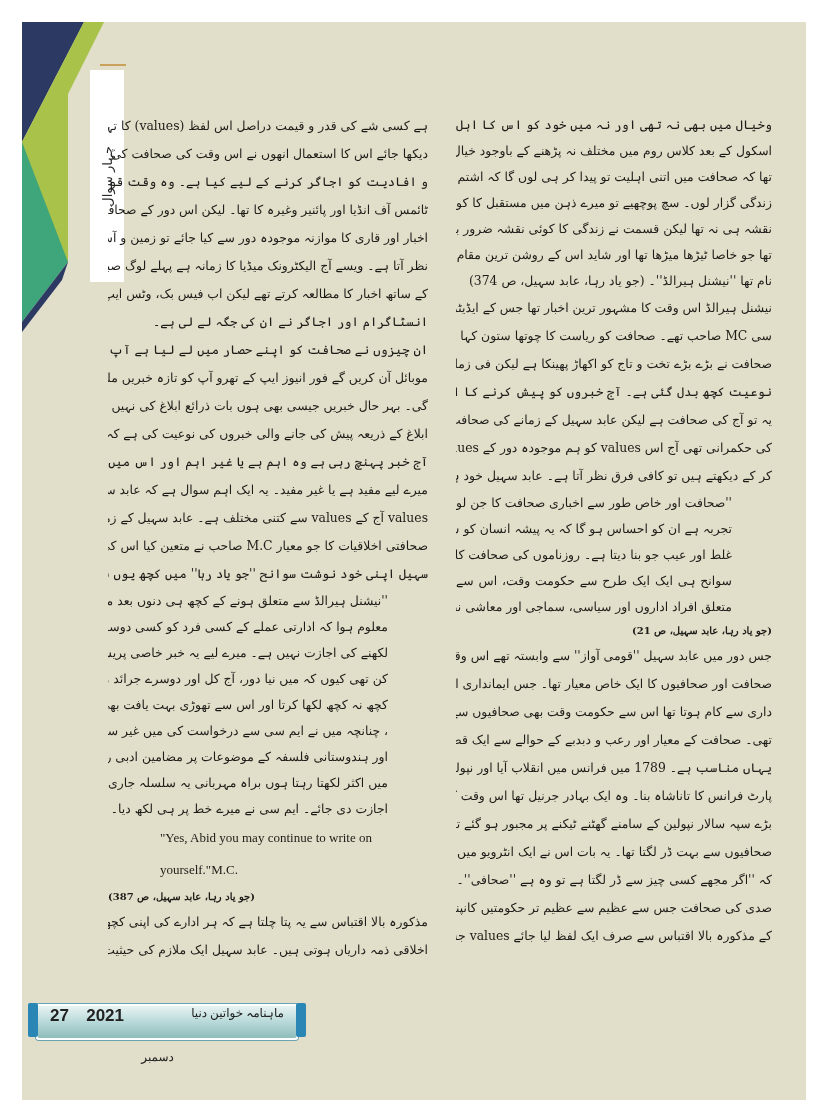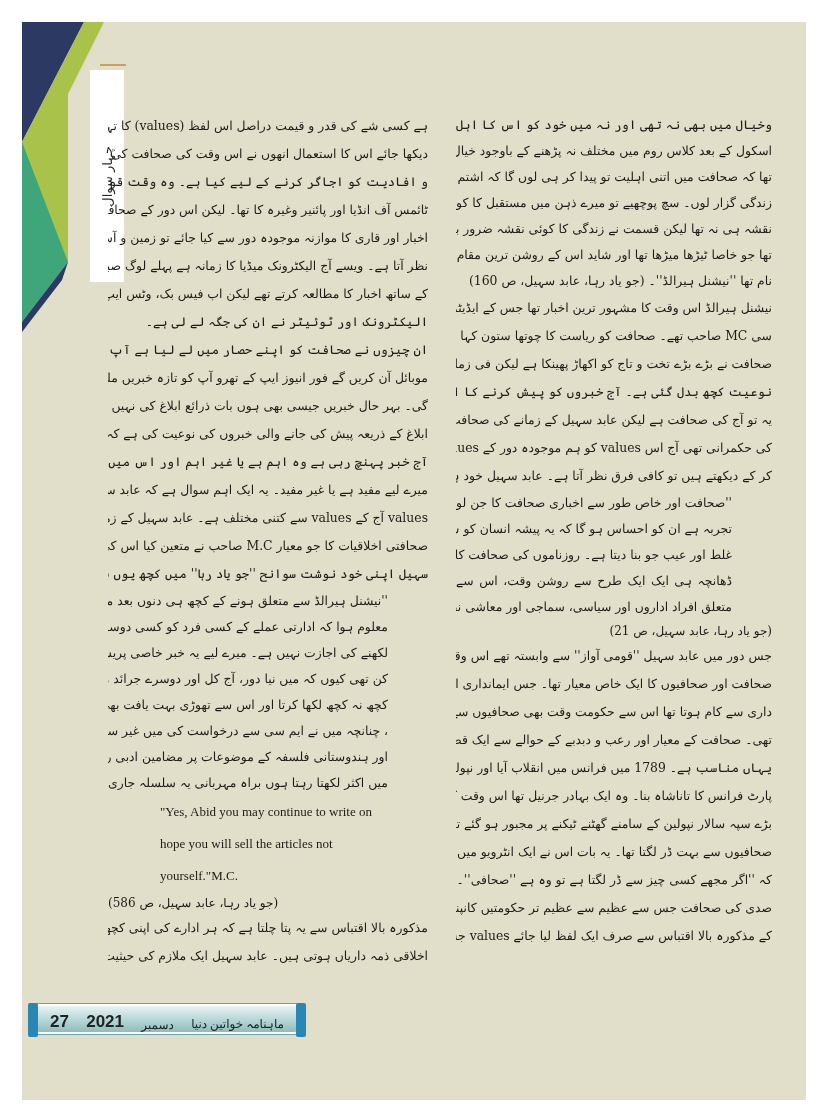--- a/index.html
+++ b/index.html
@@ -28,36 +28,36 @@
   .col-right { left: 434px; top: 90px; width: 316px; }
   .col-left { left: 86px; top: 90px; width: 320px; }
   .line { display: block; height: 28px; line-height: 28px; white-space: nowrap; overflow: hidden; text-align-last: justify; }
   .tight .line { height: 26px; line-height: 26px; }
   .quote .line { padding-right: 40px; }
   .quote-en {
     direction: ltr; text-align: left; font-family: "Liberation Serif", serif; font-size: 13px;
     padding-left: 52px;
   }
   .quote-en .line { text-align-last: auto; height: 32px; line-height: 32px; }
-  .cite { font-size: 12px; height: 22px !important; line-height: 22px !important; text-align-last: auto !important; }
+  .cite { font-size: 10px; height: 22px !important; line-height: 22px !important; text-align-last: auto !important; font-weight: bold; }
   .footer {
-    position: absolute; left: 14px; top: 982px; width: 262px; height: 30px;
+    position: absolute; left: 14px; top: 982px; width: 262px; height: 36px;
     background: linear-gradient(180deg, #e9f3f3 0%, #b8d9d9 50%, #8fbcbc 100%);
     border: 2px solid #ffffff; border-radius: 3px; box-shadow: 0 0 0 1px #6aa3b0;
-    display: flex; align-items: flex-end; justify-content: space-between; padding: 0 12px; box-sizing: border-box;
+    display: flex; align-items: flex-start; justify-content: space-between; padding: 0 12px; box-sizing: border-box;
   }
   .footer::before, .footer::after {
     content: ""; position: absolute; top: -3px; width: 10px; height: 34px; background: #2a87b5; border-radius: 2px;
   }
   .footer::before { left: -10px; }
   .footer::after { right: -10px; }
   .pg { font-family: "Liberation Sans", sans-serif; font-weight: bold; font-size: 17px; color: #222; }
   .yr { font-family: "Liberation Sans", sans-serif; font-weight: bold; font-size: 17px; color: #222; }
   .mag { font-family: Liberation Serif, serif; font-size: 12px; color: #222; direction: rtl; }
-  .month { font-family: "DejaVu Serif", serif; font-size: 12px; color: #222; }
+  .month { font-family: "DejaVu Serif", serif; font-size: 12px; color: #222; margin-top: 44px; }
 </style>
 </head>
 <body>
 
 <div class="page">
 
   <svg class="deco" viewBox="0 0 90 310" preserveAspectRatio="none">
     <polygon points="0,0 62,0 0,120" fill="#2c3a63"></polygon>
     <polygon points="62,0 82,0 12,140 0,150 0,120" fill="#a8c24a"></polygon>
     <polygon points="0,150 46,60 46,240 0,290" fill="#a8c24a"></polygon>
@@ -70,36 +70,36 @@
   </div>
 
   <div class="col col-right">
     <div class="tight">
       <span class="line">وخیال میں بھی نہ تھی اور نہ میں خود کو اس کا اہل ہی سمجھتا۔ ہائی</span>
       <span class="line">اسکول کے بعد کلاس روم میں مختلف نہ پڑھنے کے باوجود خیال</span>
       <span class="line">تھا کہ صحافت میں اتنی اہلیت تو پیدا کر ہی لوں گا کہ اشتم پشتم</span>
       <span class="line">زندگی گزار لوں۔ سچ پوچھیے تو میرے ذہن میں مستقبل کا کوئی</span>
       <span class="line">نقشہ ہی نہ تھا لیکن قسمت نے زندگی کا کوئی نقشہ ضرور بنا رکھا</span>
       <span class="line">تھا جو خاصا ٹیڑھا میڑھا تھا اور شاید اس کے روشن ترین مقام کا</span>
-      <span class="line" style="text-align-last:right">نام تھا ''نیشنل ہیرالڈ''۔ (جو یاد رہا، عابد سہیل، ص 160)</span>
+      <span class="line" style="text-align-last:right">نام تھا ''نیشنل ہیرالڈ''۔ (جو یاد رہا، عابد سہیل، ص 374)</span>
     </div>
     <div>
       <span class="line">نیشنل ہیرالڈ اس وقت کا مشہور ترین اخبار تھا جس کے ایڈیٹر ایم</span>
       <span class="line">سی MC صاحب تھے۔ صحافت کو ریاست کا چوتھا ستون کہا جاتا ہے اور اسی</span>
       <span class="line">صحافت نے بڑے بڑے تخت و تاج کو اکھاڑ پھینکا ہے لیکن فی زمانہ اس کی</span>
       <span class="line">نوعیت کچھ بدل گئی ہے۔ آج خبروں کو پیش کرنے کا انداز مختلف ہو گیا ہے۔</span>
       <span class="line">یہ تو آج کی صحافت ہے لیکن عابد سہیل کے زمانے کی صحافت میں values</span>
       <span class="line">کی حکمرانی تھی آج اس values کو ہم موجودہ دور کے values سے موازنہ</span>
       <span class="line">کر کے دیکھتے ہیں تو کافی فرق نظر آتا ہے۔ عابد سہیل خود ہی اپنے وقت کی</span>
     </div>
     <div class="quote tight">
       <span class="line">''صحافت اور خاص طور سے اخباری صحافت کا جن لوگوں کو</span>
       <span class="line">تجربہ ہے ان کو احساس ہو گا کہ یہ پیشہ انسان کو سخت دل، بر خود</span>
       <span class="line">غلط اور عیب جو بنا دیتا ہے۔ روزناموں کی صحافت کا سارا</span>
-      <span class="line">ڈھانچہ ہی ایک ایک طرح سے روشن وقت، اس سے</span>
+      <span class="line">سوانح ہی ایک ایک طرح سے حکومت وقت، اس سے</span>
       <span class="line">متعلق افراد اداروں اور سیاسی، سماجی اور معاشی نظام میں</span>
     </div>
     <span class="line cite">(جو یاد رہا، عابد سہیل، ص 21)</span>
     <div>
       <span class="line">جس دور میں عابد سہیل ''قومی آواز'' سے وابستہ تھے اس وقت</span>
       <span class="line">صحافت اور صحافیوں کا ایک خاص معیار تھا۔ جس ایمانداری اور دیانت</span>
       <span class="line">داری سے کام ہوتا تھا اس سے حکومت وقت بھی صحافیوں سے خوف کھاتی</span>
       <span class="line">تھی۔ صحافت کے معیار اور رعب و دبدبے کے حوالے سے ایک قصے کا ذکر</span>
       <span class="line">یہاں مناسب ہے۔ 1789 میں فرانس میں انقلاب آیا اور نپولین بونا</span>
       <span class="line">پارٹ فرانس کا تاناشاہ بنا۔ وہ ایک بہادر جرنیل تھا اس وقت کے بڑے</span>
@@ -113,21 +113,21 @@
 
   <div class="col col-left">
     <div>
       <span class="line">ہے کسی شے کی قدر و قیمت دراصل اس لفظ (values) کا تہذیبی پس منظر</span>
       <span class="line">دیکھا جائے اس کا استعمال انھوں نے اس وقت کی صحافت کی اہمیت</span>
       <span class="line">و افادیت کو اجاگر کرنے کے لیے کیا ہے۔ وہ وقت قومی آواز، نیشنل ہیرالڈ،</span>
       <span class="line">ٹائمس آف انڈیا اور پائنیر وغیرہ کا تھا۔ لیکن اس دور کے صحافی، صحافت،</span>
       <span class="line">اخبار اور قاری کا موازنہ موجودہ دور سے کیا جائے تو زمین و آسمان کا فرق</span>
       <span class="line">نظر آتا ہے۔ ویسے آج الیکٹرونک میڈیا کا زمانہ ہے پہلے لوگ صبح کی چائے</span>
       <span class="line">کے ساتھ اخبار کا مطالعہ کرتے تھے لیکن اب فیس بک، وٹس ایپ،</span>
-      <span class="line" style="text-align-last:right">الیکٹرونک اور ٹوئیٹر نے ان کی جگہ لے لی ہے۔</span>
+      <span class="line" style="text-align-last:right">انسٹاگرام اور اجاگر نے ان کی جگہ لے لی ہے۔</span>
     </div>
     <div>
       <span class="line">ان چیزوں نے صحافت کو اپنے حصار میں لے لیا ہے آپ جیسے ہی</span>
       <span class="line">موبائل آن کریں گے فور انیوز ایپ کے تھرو آپ کو تازہ خبریں ملیں</span>
       <span class="line">گی۔ بہر حال خبریں جیسی بھی ہوں بات ذرائع ابلاغ کی نہیں بات ذرائع</span>
       <span class="line">ابلاغ کے ذریعہ پیش کی جانے والی خبروں کی نوعیت کی ہے کہ آیا ہم تک جو</span>
       <span class="line">آج خبر پہنچ رہی ہے وہ اہم ہے یا غیر اہم اور اس میں صداقت کتنی ہے</span>
       <span class="line">میرے لیے مفید ہے یا غیر مفید۔ یہ ایک اہم سوال ہے کہ عابد سہیل کی</span>
       <span class="line">values آج کے values سے کتنی مختلف ہے۔ عابد سہیل کے زمانے میں</span>
       <span class="line">صحافتی اخلاقیات کا جو معیار M.C صاحب نے متعین کیا اس کی مثال عابد</span>
@@ -135,27 +135,27 @@
     </div>
     <div class="quote tight">
       <span class="line">''نیشنل ہیرالڈ سے متعلق ہونے کے کچھ ہی دنوں بعد مجھے</span>
       <span class="line">معلوم ہوا کہ ادارتی عملے کے کسی فرد کو کسی دوسرے اخبار میں</span>
       <span class="line">لکھنے کی اجازت نہیں ہے۔ میرے لیے یہ خبر خاصی پریشان</span>
       <span class="line">کن تھی کیوں کہ میں نیا دور، آج کل اور دوسرے جرائد میں</span>
       <span class="line">کچھ نہ کچھ لکھا کرتا اور اس سے تھوڑی بہت یافت بھی ہو جاتی</span>
       <span class="line">، چنانچہ میں نے ایم سی سے درخواست کی میں غیر سیاسی، ادبی</span>
       <span class="line">اور ہندوستانی فلسفہ کے موضوعات پر مضامین ادبی رسائل</span>
       <span class="line">میں اکثر لکھتا رہتا ہوں براہ مہربانی یہ سلسلہ جاری رکھنے کی</span>
+      <span class="line" style="text-align-last:right">اجازت دی جائے۔ ایم سی نے میرے خط پر ہی لکھ دیا۔</span>
     </div>
     <div class="quote-en">
       <span class="line">"Yes, Abid you may continue to write on</span>
-      <span class="line">hope you will sell  the articles not</span>
       <span class="line">yourself."M.C.</span>
     </div>
-    <span class="line cite" style="text-align:left">(جو یاد رہا، عابد سہیل، ص 586)</span>
+    <span class="line cite" style="text-align:left">(جو یاد رہا، عابد سہیل، ص 387)</span>
     <div>
       <span class="line">مذکورہ بالا اقتباس سے یہ پتا چلتا ہے کہ ہر ادارے کی اپنی کچھ</span>
       <span class="line">اخلاقی ذمہ داریاں ہوتی ہیں۔ عابد سہیل ایک ملازم کی حیثیت سے نیشنل</span>
     </div>
   </div>
 
   <div class="footer">
     <span class="pg">27</span>
     <span class="yr">2021</span>
     <span class="month">دسمبر</span>

